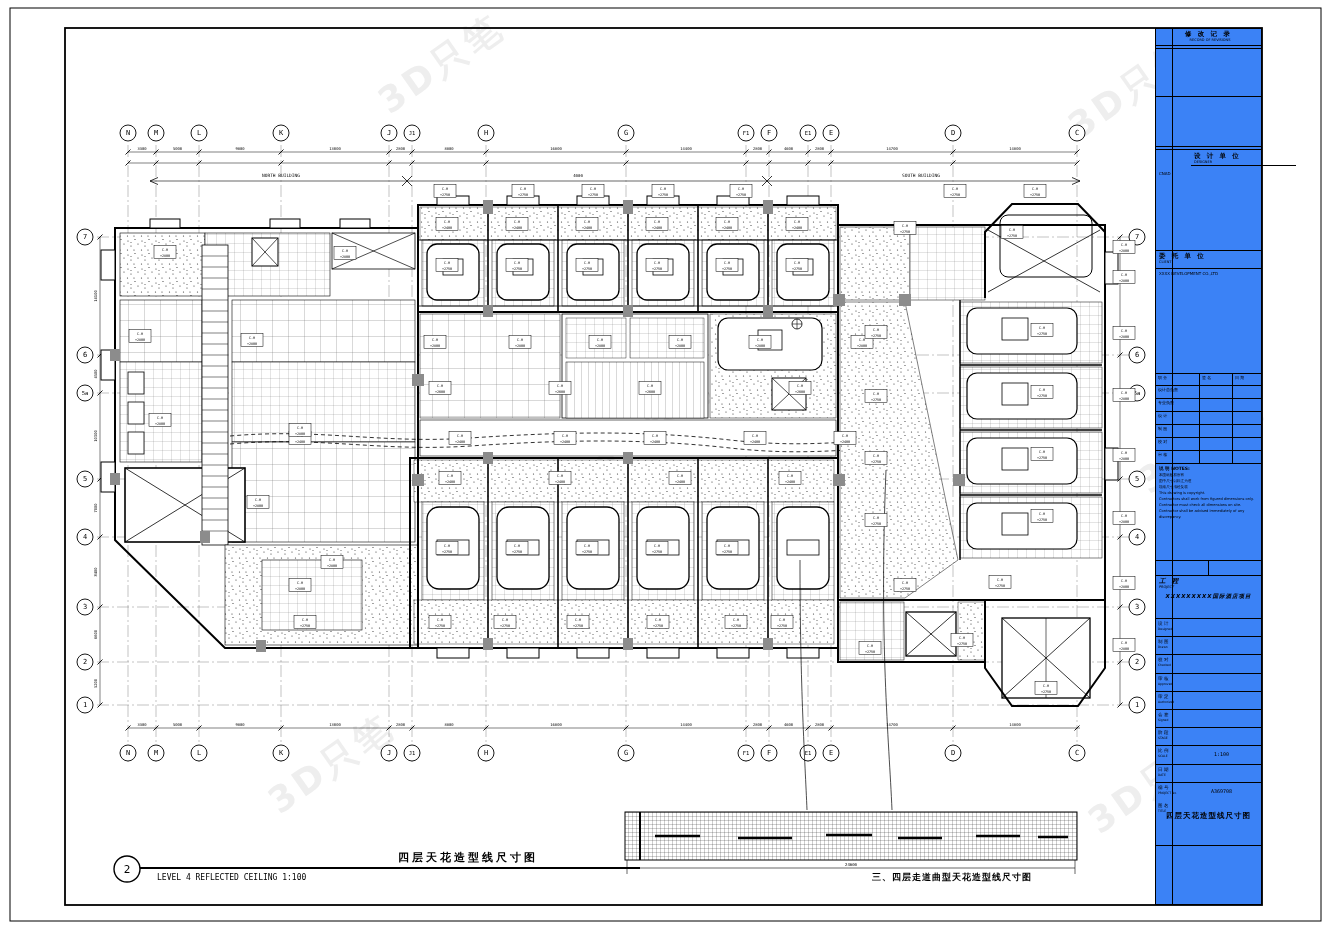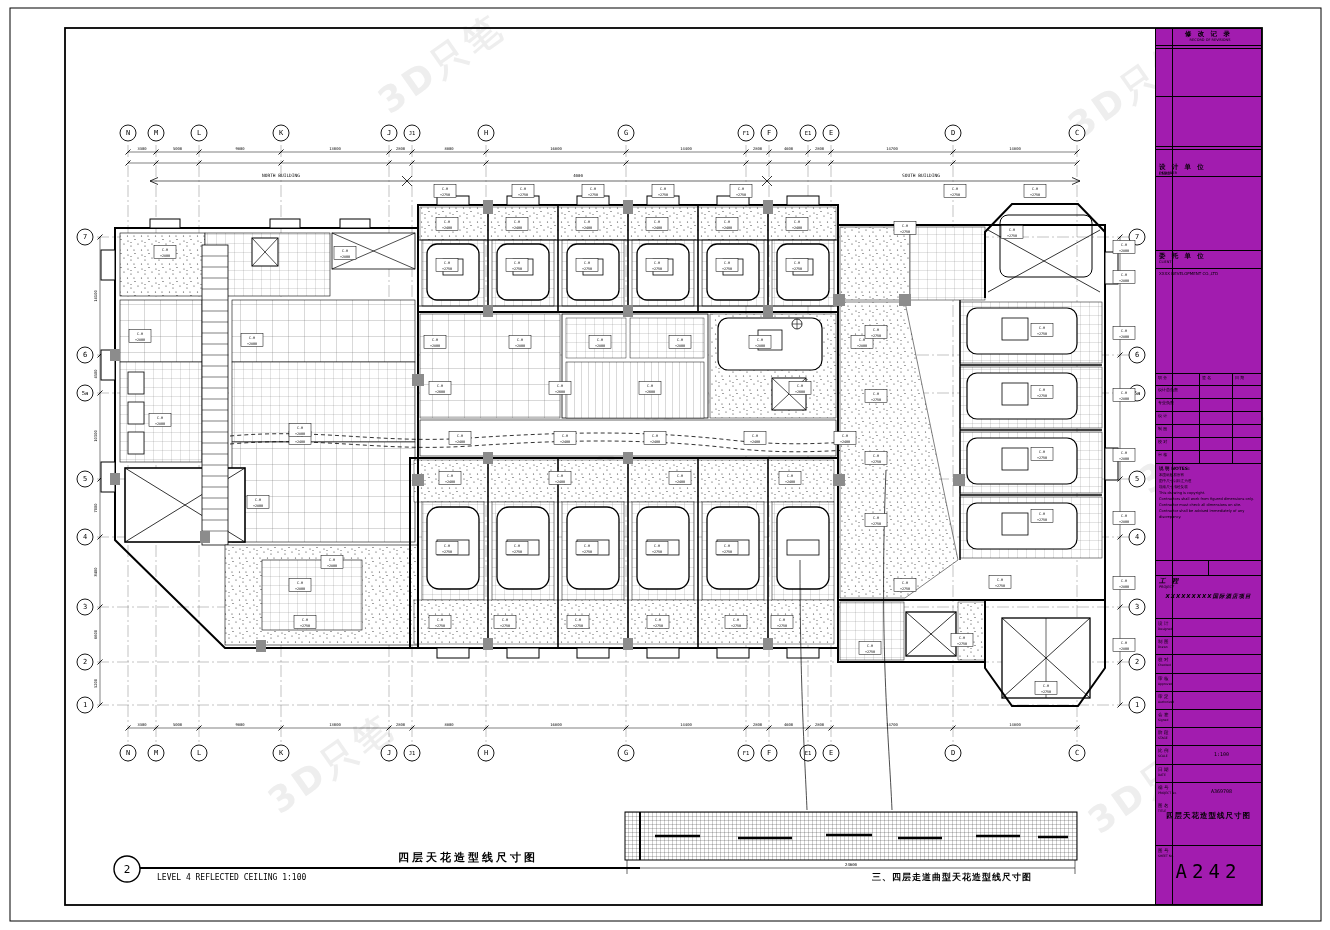--- a/index.html
+++ b/index.html
@@ -4,21 +4,21 @@
 <style>
   html,body{margin:0;padding:0;background:#fff;}
   #sheet{position:relative;width:1330px;height:930px;background:#fff;overflow:hidden;
          font-family:"DejaVu Sans","Liberation Sans",sans-serif;color:#000;}
   svg text{fill:#000;}
   .wm{position:absolute;font-weight:bold;color:rgba(120,120,120,.13);
       transform:rotate(-35deg);font-size:36px;letter-spacing:4px;pointer-events:none;
       font-family:"DejaVu Sans",sans-serif;}
   
   #tb{position:absolute;left:1155px;top:28px;width:107px;height:877px;
-      border:1.6px solid #000;box-sizing:border-box;background:#a21caf;}
+      border:1.6px solid #000;box-sizing:border-box;background:#3b82f6;}
   #tb .strip{position:absolute;left:16px;top:0;bottom:0;width:0;border-left:1px solid #000;}
   .sec{position:absolute;left:0;width:100%;box-sizing:border-box;border-bottom:1px solid #000;overflow:hidden;}
   .hdr-zh{font-size:6.5px;font-weight:bold;letter-spacing:2px;padding:2px 0 0 3px;line-height:7px;}
   .hdr-en{font-size:3.5px;padding:0 0 0 3px;line-height:4px;transform-origin:left;}
   .tiny{font-size:4px;line-height:5px;padding:2px 0 0 3px;}
   .dline{position:absolute;left:0;width:100%;border-top:1px solid #000;}
   
   #sign-head,.srow{display:flex;box-sizing:border-box;border-bottom:.6px solid #000;}
   #sign-head div,.srow div{box-sizing:border-box;border-right:.6px solid #000;font-size:4px;
       padding:1px 0 0 2px;overflow:hidden;white-space:nowrap;}
@@ -1086,21 +1086,21 @@
 
     <div class="sec" style="top:0;height:17px;">
       <div class="hdr-zh" style="text-align:center;padding-left:0;">修 改 记 录</div>
       <div class="hdr-en" style="text-align:center;">RECORD OF REVISIONS</div>
     </div>
     <div class="dline" style="top:19px;"></div>
     <div class="sec" style="top:19px;height:49px;"></div>
     <div class="sec" style="top:68px;height:50px;"></div>
     <div class="dline" style="top:120px;"></div>
 
-    <div class="sec" style="top:133px;height:15px;">
+    <div class="sec" style="top:122px;height:15px;margin-left:35px;">
       <div class="hdr-zh">设 计 单 位</div>
       <div class="hdr-en">DESIGNER</div>
     </div>
     <div class="sec" style="top:140px;height:82px;">
       <div class="tiny">CNAD</div>
     </div>
 
     <div class="sec" style="top:222px;height:18px;">
       <div class="hdr-zh">委 托 单 位</div>
       <div class="hdr-en">CLIENT</div>
@@ -1231,19 +1231,14 @@
           </div>
         </div>
     </div>
 
     <div class="sec" style="top:772px;height:45px;">
       <div class="flab" style="position:absolute;">图 名</div>
       <div class="fen" style="position:absolute;">TITLE</div>
       <div class="cval">四层天花造型线尺寸图</div>
     </div>
 
-    <div class="sec" style="top:817px;height:60px;border-bottom:none;">
-      <div class="flab" style="position:absolute;">图 号</div>
-      <div class="fen" style="position:absolute;">SHEET No.</div>
-      <div class="sheetno">A242</div>
-    </div>
   </div>
 </div>
 
 </body></html>

